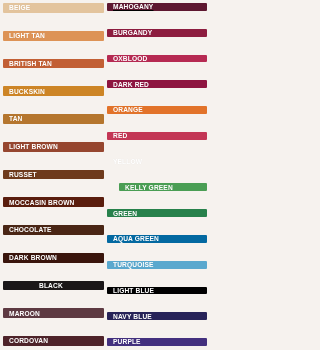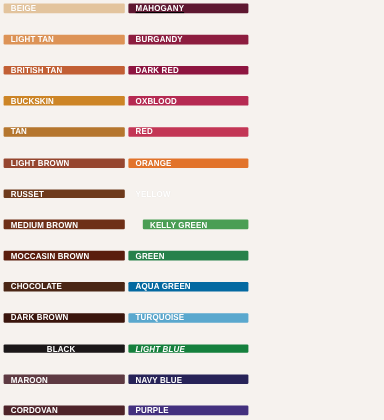--- a/index.html
+++ b/index.html
@@ -75,23 +75,20 @@
       </div>
       <div class="swatch" style="background: rgb(181, 118, 46);">
         <span class="swatch-label">TAN</span>
       </div>
       <div class="swatch" style="background: rgb(150, 70, 47);">
         <span class="swatch-label">LIGHT BROWN</span>
       </div>
       <div class="swatch" style="background: rgb(110, 58, 28);">
         <span class="swatch-label">RUSSET</span>
       </div>
-      <div class="swatch" style="background: rgb(110, 47, 23);">
-        <span class="swatch-label">MEDIUM BROWN</span>
-      </div>
       <div class="swatch" style="background: rgb(90, 29, 13);">
         <span class="swatch-label">MOCCASIN BROWN</span>
       </div>
       <div class="swatch" style="background: rgb(74, 38, 21);">
         <span class="swatch-label">CHOCOLATE</span>
       </div>
       <div class="swatch" style="background: rgb(58, 21, 12); text-align: center;">
         <span class="swatch-label">DARK BROWN</span>
       </div>
       <div class="swatch" style="background: rgb(27, 23, 24); padding-left: 36px;">
@@ -105,48 +102,48 @@
       </div>
     </div>
 
   <div class="swatch-column">
       <div class="swatch" style="background: rgb(94, 23, 48); text-decoration: underline;">
         <span class="swatch-label">MAHOGANY</span>
       </div>
       <div class="swatch" style="background: rgb(141, 29, 63);">
         <span class="swatch-label">BURGANDY</span>
       </div>
+      <div class="swatch" style="background: rgb(182, 42, 82);">
+        <span class="swatch-label">OXBLOOD</span>
+      </div>
       <div class="swatch" style="background: rgb(142, 21, 64);">
         <span class="swatch-label">DARK RED</span>
       </div>
-      <div class="swatch" style="background: rgb(182, 42, 82);">
-        <span class="swatch-label">OXBLOOD</span>
+      <div class="swatch" style="background: rgb(226, 115, 42);">
+        <span class="swatch-label">ORANGE</span>
       </div>
       <div class="swatch" style="background: rgb(195, 54, 85);">
         <span class="swatch-label">RED</span>
-      </div>
-      <div class="swatch" style="background: rgb(226, 115, 42);">
-        <span class="swatch-label">ORANGE</span>
       </div>
       <div class="swatch">
         <span class="swatch-label">YELLOW</span>
       </div>
       <div class="swatch" style="background: rgb(74, 158, 84); margin-left: 12px;">
         <span class="swatch-label">KELLY GREEN</span>
       </div>
       <div class="swatch" style="background: rgb(39, 129, 75);">
         <span class="swatch-label">GREEN</span>
       </div>
       <div class="swatch" style="background: #0369a1;">
         <span class="swatch-label">AQUA GREEN</span>
       </div>
       <div class="swatch" style="background: rgb(90, 168, 206);">
         <span class="swatch-label">TURQUOISE</span>
       </div>
-      <div class="swatch" style="background: #15803d; font-style: italic;">
+      <div class="swatch" style="background: #000000;">
         <span class="swatch-label">LIGHT BLUE</span>
       </div>
       <div class="swatch" style="background: rgb(39, 35, 88); text-align: right;">
         <span class="swatch-label">NAVY BLUE</span>
       </div>
       <div class="swatch" style="background: rgb(67, 48, 126);">
         <span class="swatch-label">PURPLE</span>
       </div>
     </div>
 

